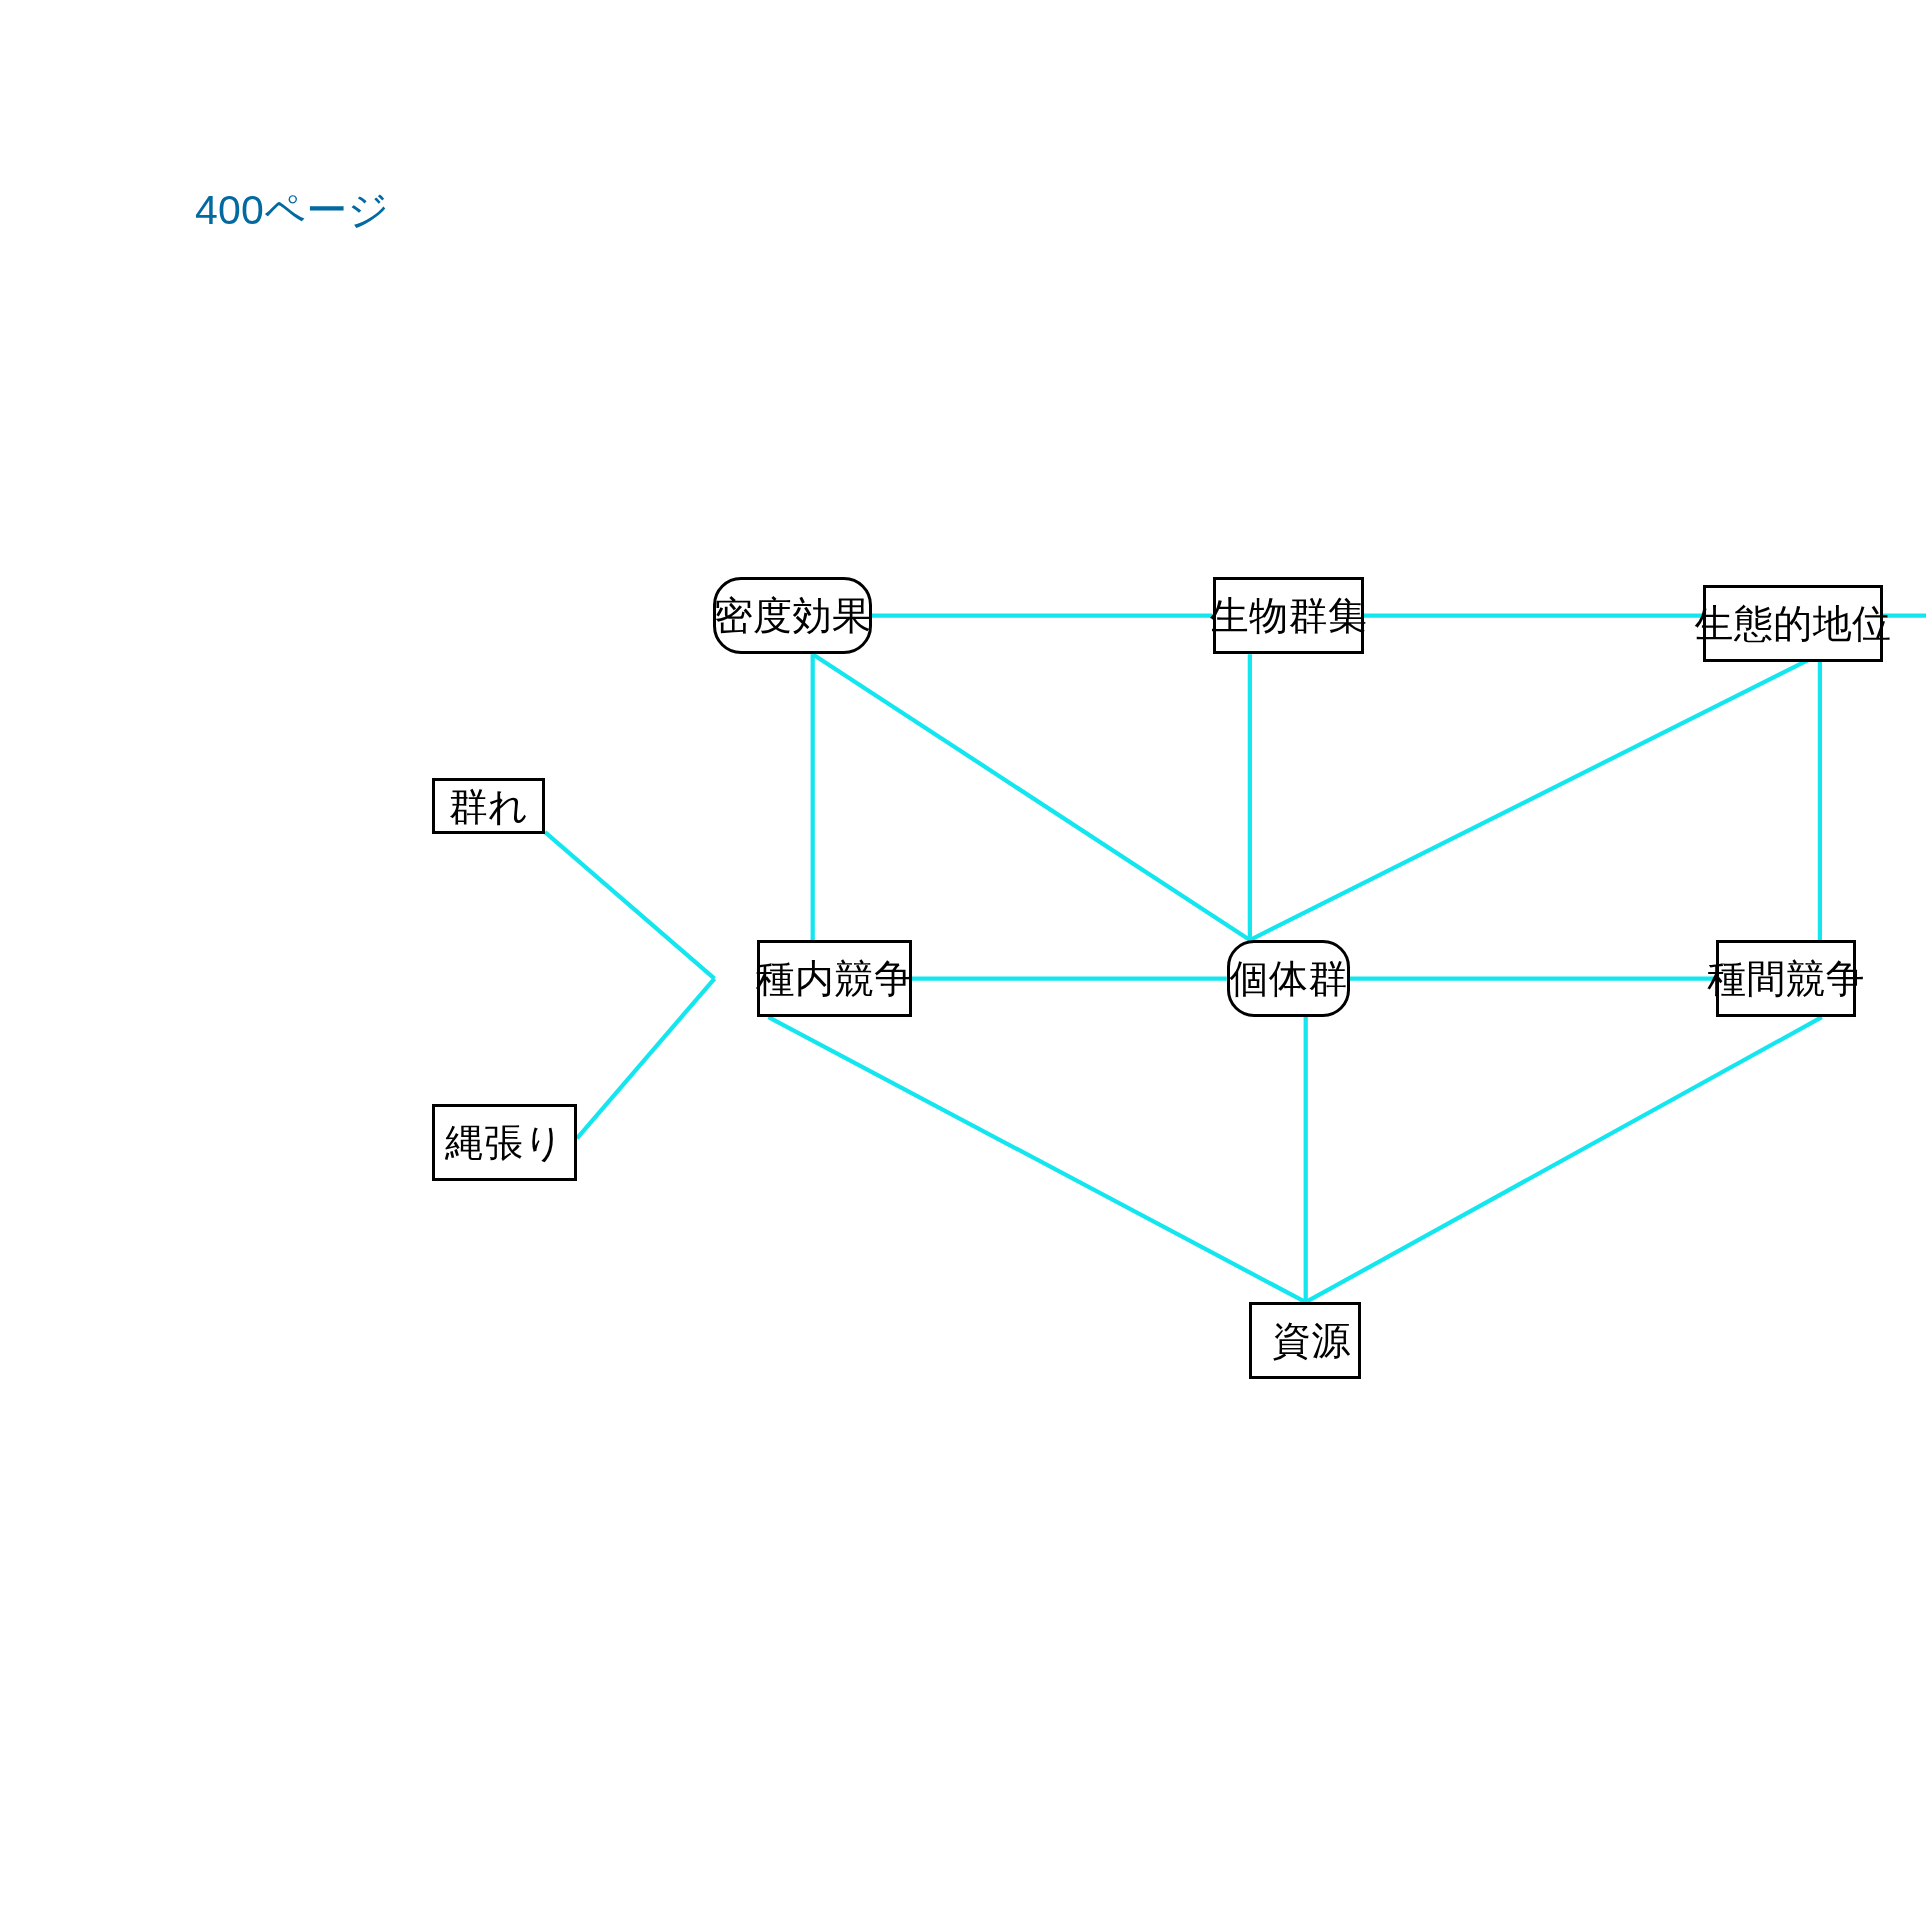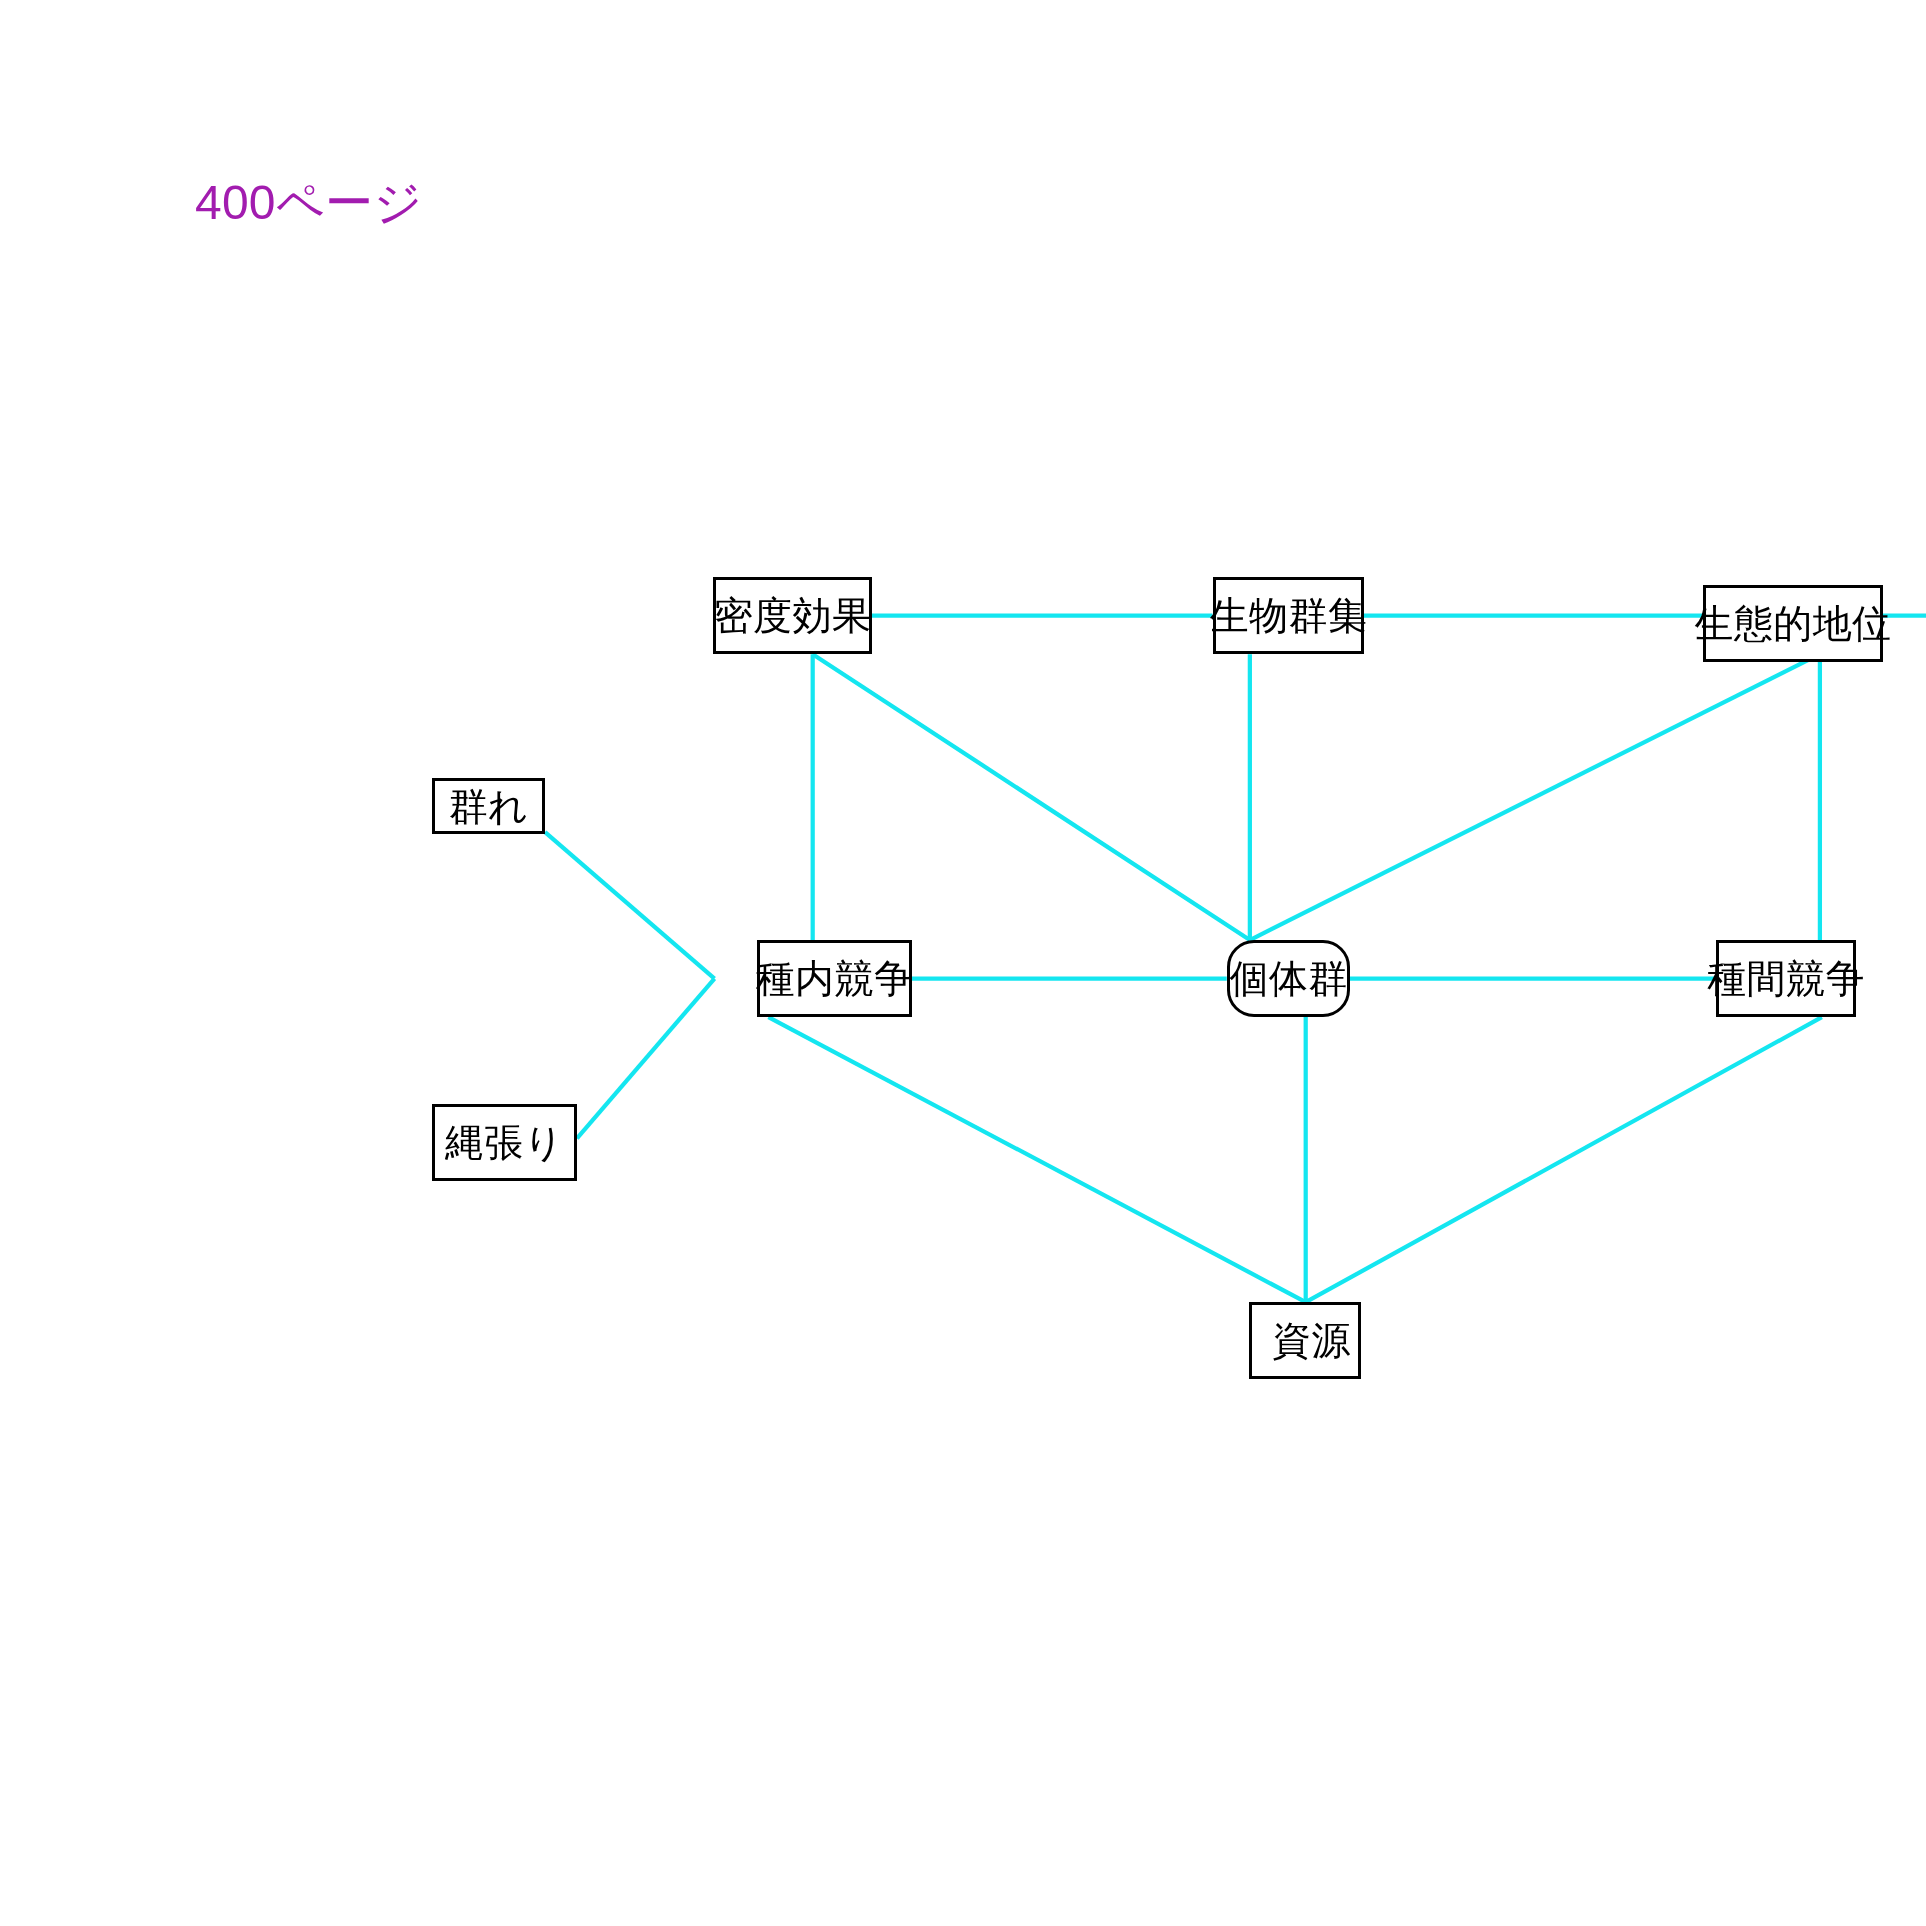--- a/index.html
+++ b/index.html
@@ -13,24 +13,24 @@
   #canvas {
     position: relative;
     width: 2757px;
     height: 1966px;
     background: #ffffff;
     overflow: hidden;
   }
   #page-title {
     position: absolute;
     left: 195px;
-    top: 179px;
-    font-size: 48px;
+    top: 190px;
+    font-size: 41px;
     line-height: 1.0;
-    color: #a21caf;
+    color: #0369a1;
     letter-spacing: 0.2px;
     white-space: nowrap;
   }
   #edges {
     position: absolute;
     left: 0;
     top: 0;
     width: 2757px;
     height: 1966px;
   }
@@ -70,21 +70,21 @@
       <line x1="1415" y1="2160" x2="1855" y2="2540" stroke="#14e6f0" stroke-width="11"></line>
       <line x1="1498" y1="2955" x2="1855" y2="2540" stroke="#14e6f0" stroke-width="11"></line>
       <line x1="2258" y1="2540" x2="3185" y2="2540" stroke="#14e6f0" stroke-width="11"></line>
       <line x1="3505" y1="2540" x2="4455" y2="2540" stroke="#14e6f0" stroke-width="11"></line>
       <line x1="1995" y1="2640" x2="3390" y2="3380" stroke="#14e6f0" stroke-width="11"></line>
       <line x1="3390" y1="2640" x2="3390" y2="3380" stroke="#14e6f0" stroke-width="11"></line>
       <line x1="4730" y1="2640" x2="3390" y2="3380" stroke="#14e6f0" stroke-width="11"></line>
     </svg>
 
   <div id="nodes">
-      <div class="node" style="left: 713px; top: 577px; width: 159px; height: 77px;">
+      <div class="node" style="left: 713px; top: 577px; width: 159px; height: 77px; border-radius: 28px;">
         <span class="node-label">密度効果</span>
       </div>
       <div class="node" style="left: 1213px; top: 577px; width: 151px; height: 77px;">
         <span class="node-label">生物群集</span>
       </div>
       <div class="node" style="left: 1703px; top: 577px; width: 180px; height: 77px; margin-top: 8px;">
         <span class="node-label">生態的地位</span>
       </div>
       <div class="node" style="left: 432px; top: 778px; width: 113px; height: 56px;">
         <span class="node-label">群れ</span>

